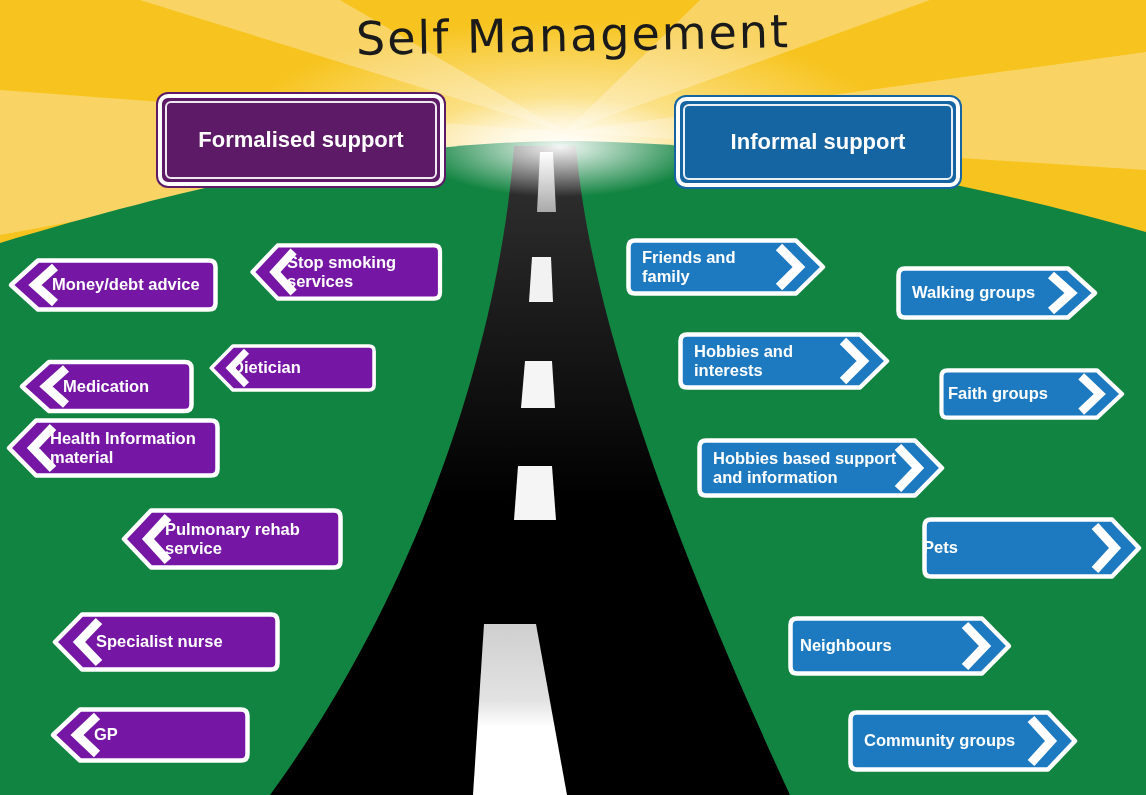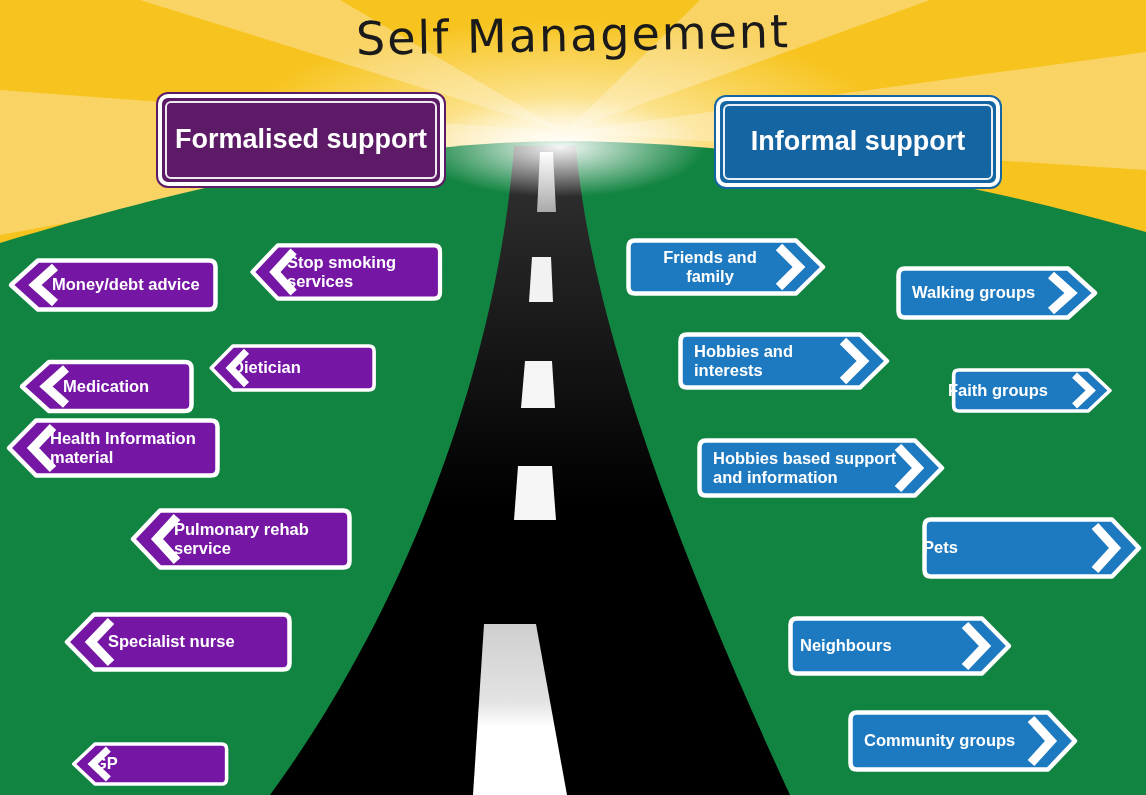--- a/index.html
+++ b/index.html
@@ -43,21 +43,21 @@
   .header-sign.blue-h{
     background:var(--informal_header_bg,#1565A3);
     box-shadow:0 0 0 2px var(--informal_header_bg,#1565A3);
   }
   .header-sign::after{
     content:"";position:absolute;inset:3px;border:2px solid rgba(255,255,255,.9);
     border-radius:6px;pointer-events:none;
   }
   .header-sign .label{
     position:absolute;inset:0;top:0;transform:none;display:flex;
-    align-items:center;justify-content:center;font-size:27px;
+    align-items:center;justify-content:center;font-size:22px;
   }
   .header-sign .post{height:42px;width:15px;}
 </style>
 </head>
 <body>
 
 <svg class="bg" viewBox="0 0 1146 795" aria-hidden="true">
   <defs>
     <linearGradient id="roadGrad" x1="0" y1="0" x2="0" y2="1">
       <stop offset="0%" style="stop-color:var(--road_top,#333)"></stop>
@@ -104,21 +104,21 @@
   </g>
 </svg>
 
 <div class="title">Self Management</div>
 
 <div class="sign header-sign" style="left:158px;top:94px;width:278px;height:84px;">
   <span class="post p1"></span>
   <span class="post p2"></span>
   <span class="label">Formalised support</span>
 </div>
-<div class="sign header-sign blue-h" style="left:716px;top:97px;width:276px;height:82px;">
+<div class="sign header-sign blue-h" style="left:676px;top:97px;width:276px;height:82px;">
   <span class="post p1"></span>
   <span class="post p2"></span>
   <span class="label">Informal support</span>
 </div>
 
 <div class="sign dir-sign left purple" style="left:8px;top:253px;width:210px;height:64px;">
     <svg viewBox="0 0 210 54" class="shape">
       <path d="M30 2.5 H201 Q207.5 2.5 207.5 9 V45 Q207.5 51.5 201 51.5 H30 L3 27 Z" class="sign-body"></path>
       <polyline points="47,9 27,27 47,45" class="sign-chev"></polyline>
     </svg>
@@ -155,49 +155,49 @@
 </div>
 <div class="sign dir-sign left purple" style="left:6px;top:418px;width:214px;height:60px;">
     <svg viewBox="0 0 214 60" class="shape">
       <path d="M30 2.5 H205 Q211.5 2.5 211.5 9 V51 Q211.5 57.5 205 57.5 H30 L3 30 Z" class="sign-body"></path>
       <polyline points="47,9 27,30 47,51" class="sign-chev"></polyline>
     </svg>
   <span class="post p1"></span>
   <span class="post p2"></span>
   <span class="label">Health Information material</span>
 </div>
-<div class="sign dir-sign left purple" style="left:130px;top:508px;width:222px;height:62px;">
+<div class="sign dir-sign left purple" style="left:121px;top:508px;width:222px;height:62px;">
     <svg viewBox="0 0 222 62" class="shape">
       <path d="M30 2.5 H213 Q219.5 2.5 219.5 9 V53 Q219.5 59.5 213 59.5 H30 L3 31 Z" class="sign-body"></path>
       <polyline points="47,9 27,31 47,53" class="sign-chev"></polyline>
     </svg>
   <span class="post p1"></span>
   <span class="post p2"></span>
   <span class="label">Pulmonary rehab service</span>
 </div>
-<div class="sign dir-sign left purple" style="left:64px;top:612px;width:228px;height:60px;">
+<div class="sign dir-sign left purple" style="left:52px;top:612px;width:228px;height:60px;">
     <svg viewBox="0 0 228 60" class="shape">
       <path d="M30 2.5 H219 Q225.5 2.5 225.5 9 V51 Q225.5 57.5 219 57.5 H30 L3 30 Z" class="sign-body"></path>
       <polyline points="47,9 27,30 47,51" class="sign-chev"></polyline>
     </svg>
   <span class="post p1"></span>
   <span class="post p2"></span>
   <span class="label">Specialist nurse</span>
 </div>
-<div class="sign dir-sign left purple" style="left:50px;top:742px;width:200px;height:44px;">
+<div class="sign dir-sign left purple" style="left:50px;top:707px;width:200px;height:56px;">
     <svg viewBox="0 0 200 56" class="shape">
       <path d="M30 2.5 H191 Q197.5 2.5 197.5 9 V47 Q197.5 53.5 191 53.5 H30 L3 28 Z" class="sign-body"></path>
       <polyline points="47,9 27,28 47,47" class="sign-chev"></polyline>
     </svg>
   <span class="post p1"></span>
   <span class="post p2"></span>
   <span class="label">GP</span>
 </div>
 
-<div class="sign dir-sign right blue" style="left:626px;top:238px;width:200px;height:58px;text-align:center;">
+<div class="sign dir-sign right blue" style="left:626px;top:238px;width:200px;height:58px;">
     <svg viewBox="0 0 200 58" class="shape">
       <path d="M170 2.5 H9 Q2.5 2.5 2.5 9 V49 Q2.5 55.5 9 55.5 H170 L197 29 Z" class="sign-body"></path>
       <polyline points="153,9 173,29 153,49" class="sign-chev"></polyline>
     </svg>
   <span class="post p1"></span>
   <span class="post p2"></span>
   <span class="label">Friends and family</span>
 </div>
 <div class="sign dir-sign right blue" style="left:896px;top:266px;width:202px;height:54px;">
     <svg viewBox="0 0 202 54" class="shape">
@@ -210,21 +210,21 @@
 </div>
 <div class="sign dir-sign right blue" style="left:678px;top:332px;width:212px;height:58px;">
     <svg viewBox="0 0 212 58" class="shape">
       <path d="M182 2.5 H9 Q2.5 2.5 2.5 9 V49 Q2.5 55.5 9 55.5 H182 L209 29 Z" class="sign-body"></path>
       <polyline points="165,9 185,29 165,49" class="sign-chev"></polyline>
     </svg>
   <span class="post p1"></span>
   <span class="post p2"></span>
   <span class="label">Hobbies and interests</span>
 </div>
-<div class="sign dir-sign right blue" style="left:932px;top:368px;width:200px;height:45px;">
+<div class="sign dir-sign right blue" style="left:932px;top:368px;width:200px;height:52px;">
     <svg viewBox="0 0 200 56" class="shape">
       <path d="M170 2.5 H9 Q2.5 2.5 2.5 9 V47 Q2.5 53.5 9 53.5 H170 L197 28 Z" class="sign-body"></path>
       <polyline points="153,9 173,28 153,47" class="sign-chev"></polyline>
     </svg>
   <span class="post p1"></span>
   <span class="post p2"></span>
   <span class="label">Faith groups</span>
 </div>
 <div class="sign dir-sign right blue" style="left:697px;top:438px;width:248px;height:60px;">
     <svg viewBox="0 0 248 60" class="shape">

